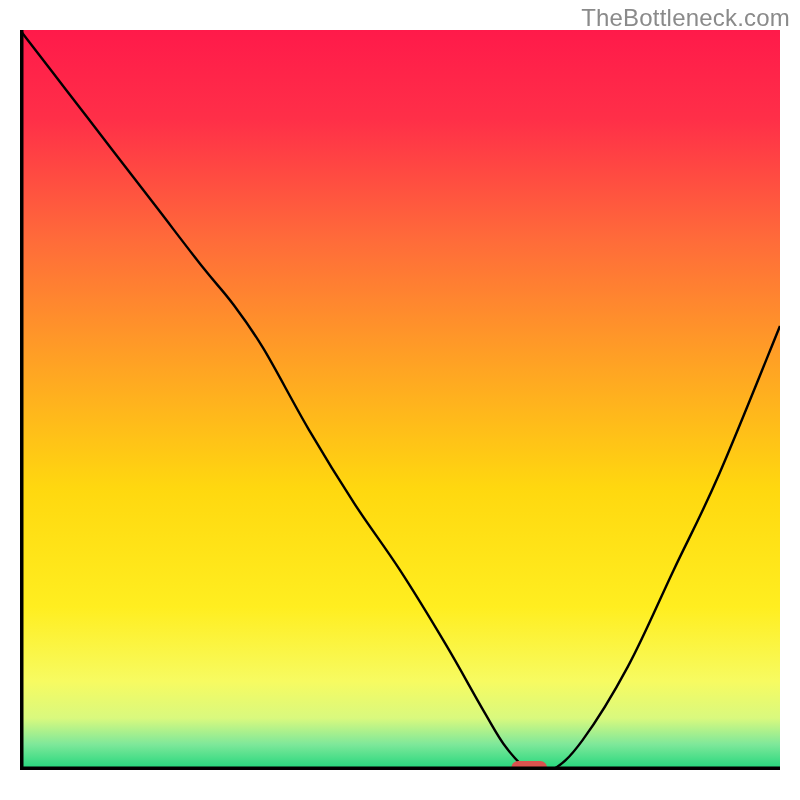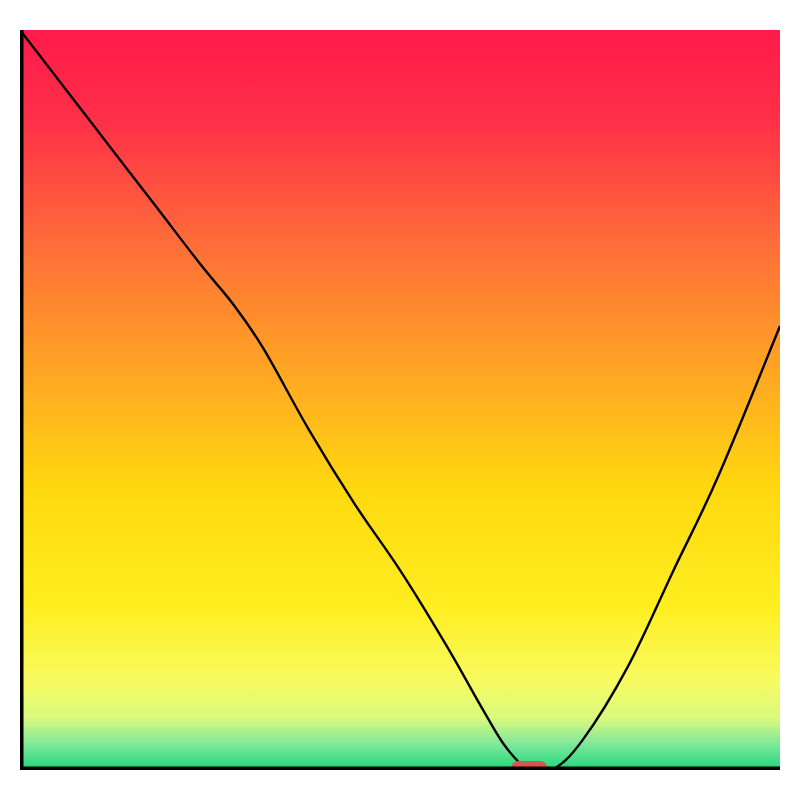--- a/index.html
+++ b/index.html
@@ -33,20 +33,21 @@
     height: 740px;
   }
   svg {
     display: block;
   }
 </style>
 </head>
 <body>
 
 <div class="container">
+  <div class="watermark">TheBottleneck.com</div>
 
   <div class="plot-area">
     <svg id="chart-svg" width="760" height="740" viewBox="0 0 760 740">
       <defs>
         <linearGradient id="bg-grad" x1="0" y1="0" x2="0" y2="1">
             <stop offset="0%" stop-color="#ff1a4a"></stop>
             <stop offset="12%" stop-color="#ff2f48"></stop>
             <stop offset="28.000000000000004%" stop-color="#ff6a3a"></stop>
             <stop offset="45%" stop-color="#ffa224"></stop>
             <stop offset="62%" stop-color="#ffd80f"></stop>

